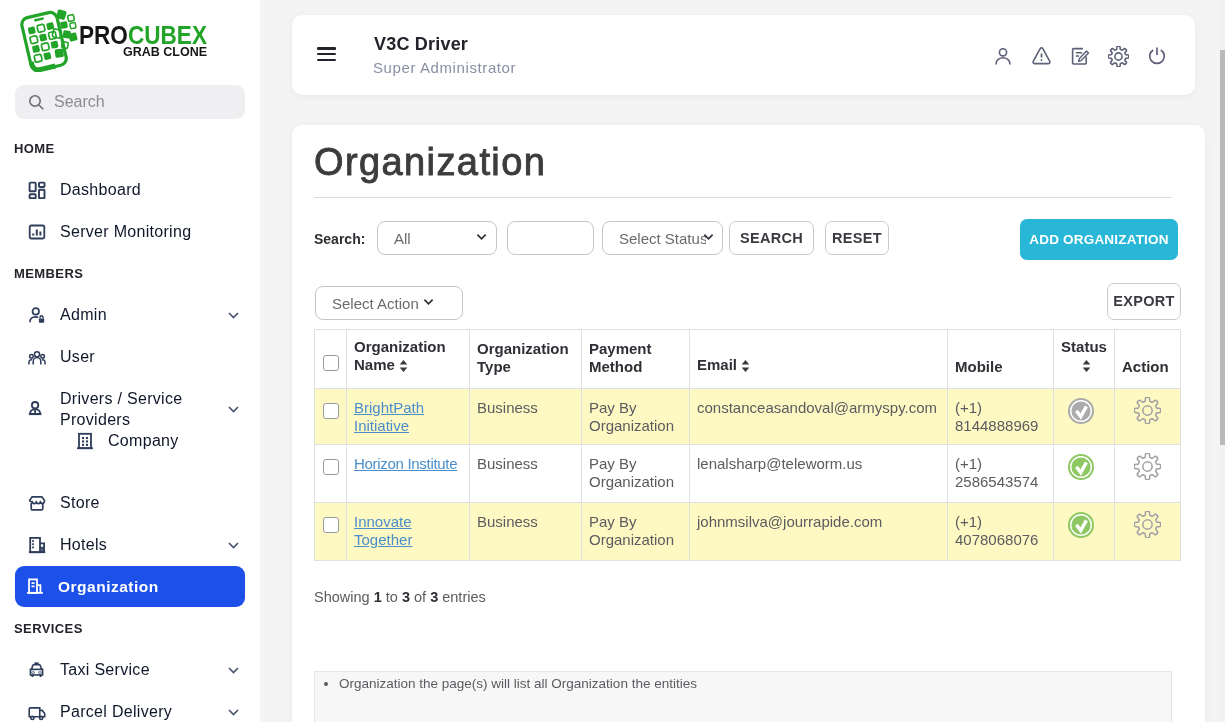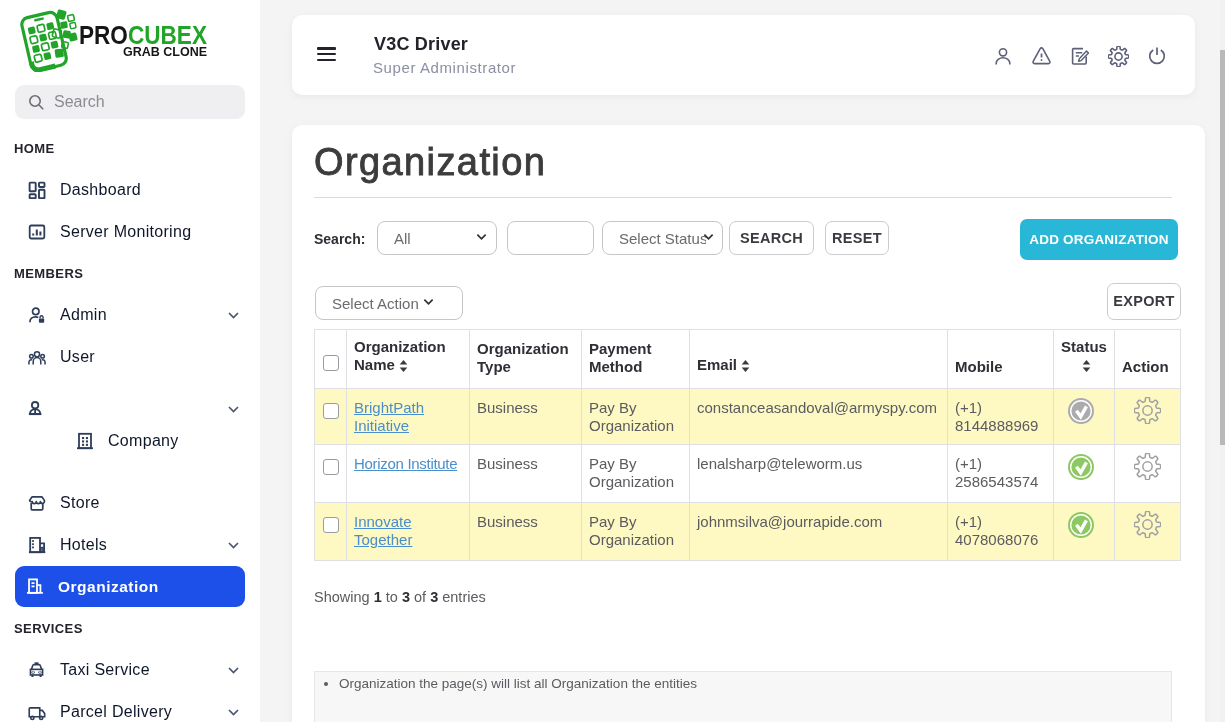--- a/index.html
+++ b/index.html
@@ -281,20 +281,21 @@
 </span>User</div>
 <div class="item" style="top:378px; height:62px;">
         <span class="ic">
 <svg width="19" height="19" viewBox="0 0 19 19" fill="none" stroke="#2e3d59" stroke-width="1.9">
             <circle cx="7.5" cy="5" r="3.4"></circle>
             <path d="M2.1 14.1 a5.4 5.1 0 0 1 10.8 0 z"></path>
             <path d="M7.5 9.3 V14"></path>
             <path d="M0.9 14.3 H14.1" stroke-width="2.2"></path>
           </svg>
 </span>
+        <span style="line-height:21px;">Drivers / Service<br>Providers</span>
         <svg class="chev" width="11" height="7" viewBox="0 0 11 7" fill="none" stroke="#4a5570" stroke-width="1.7">
           <path d="M1 1 l4.5 4.5 L10 1"></path>
         </svg>
       </div>
 <div class="item" style="top:420px;margin-left:48px;"><span class="ic">
 <svg width="18" height="18" viewBox="0 0 18 18" fill="none" stroke="#2e3d59" stroke-width="1.8">
             <rect x="3" y="1.8" width="12" height="14.4"></rect>
             <path d="M1 16.2 h16" stroke-width="1.8"></path>
             <g fill="#2e3d59" stroke="none">
               <rect x="6" y="5" width="2.1" height="2.1"></rect>

